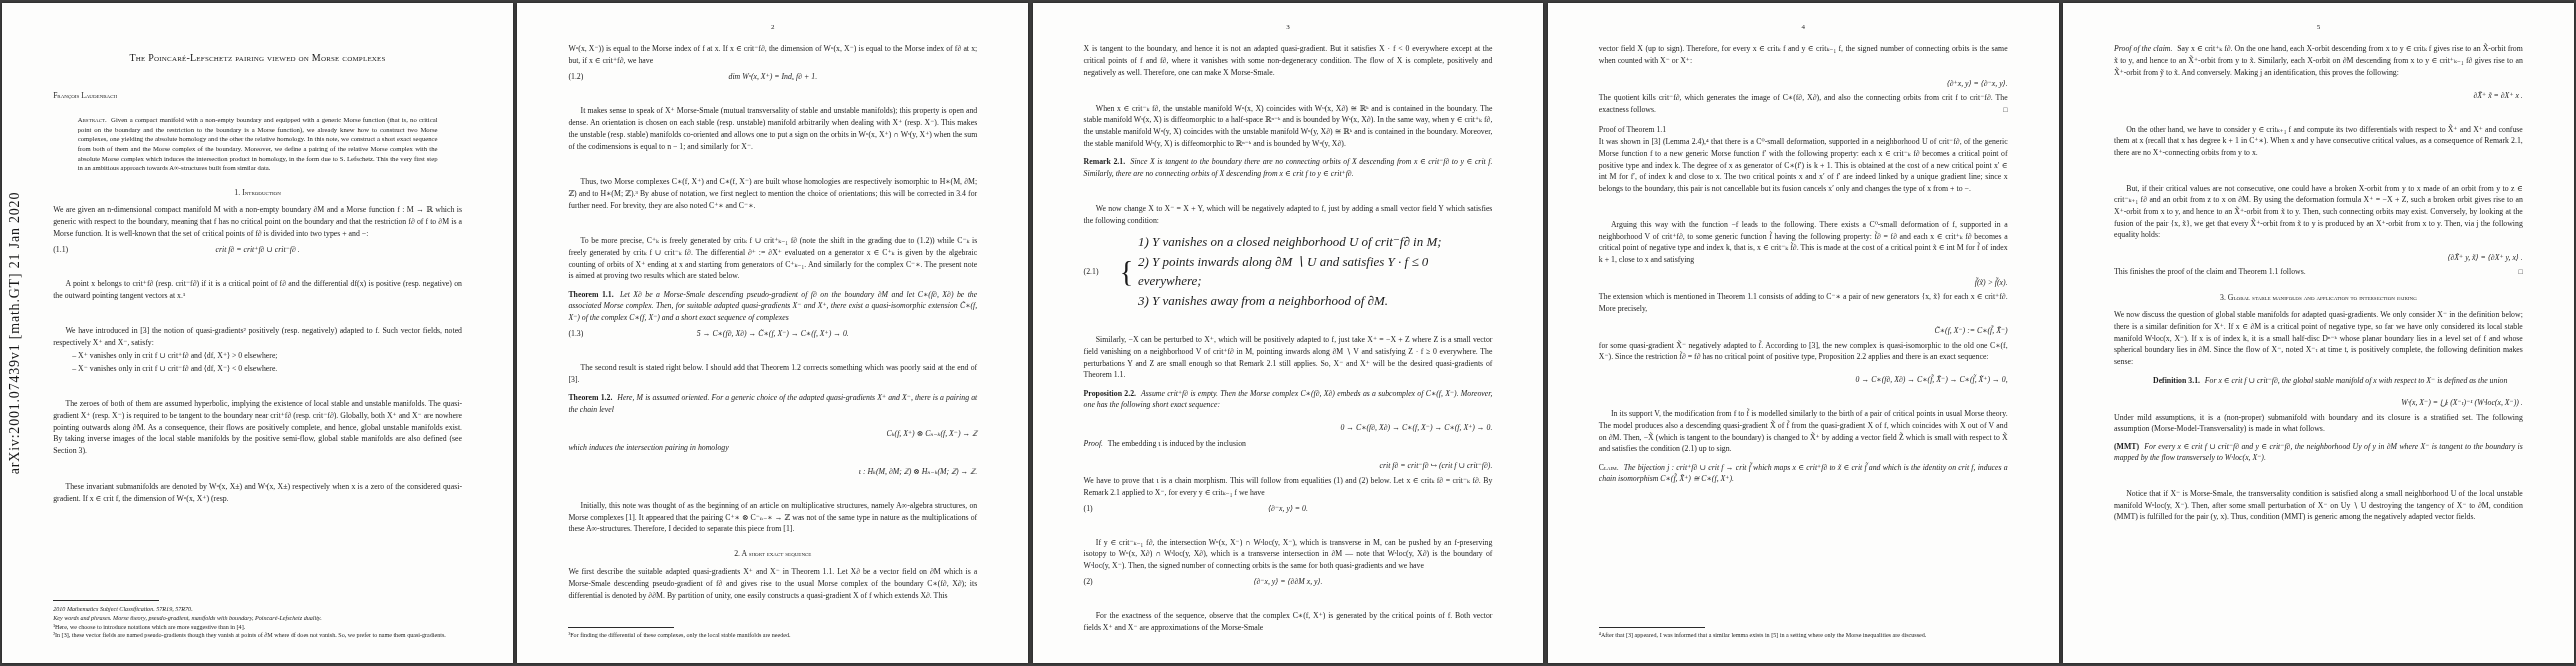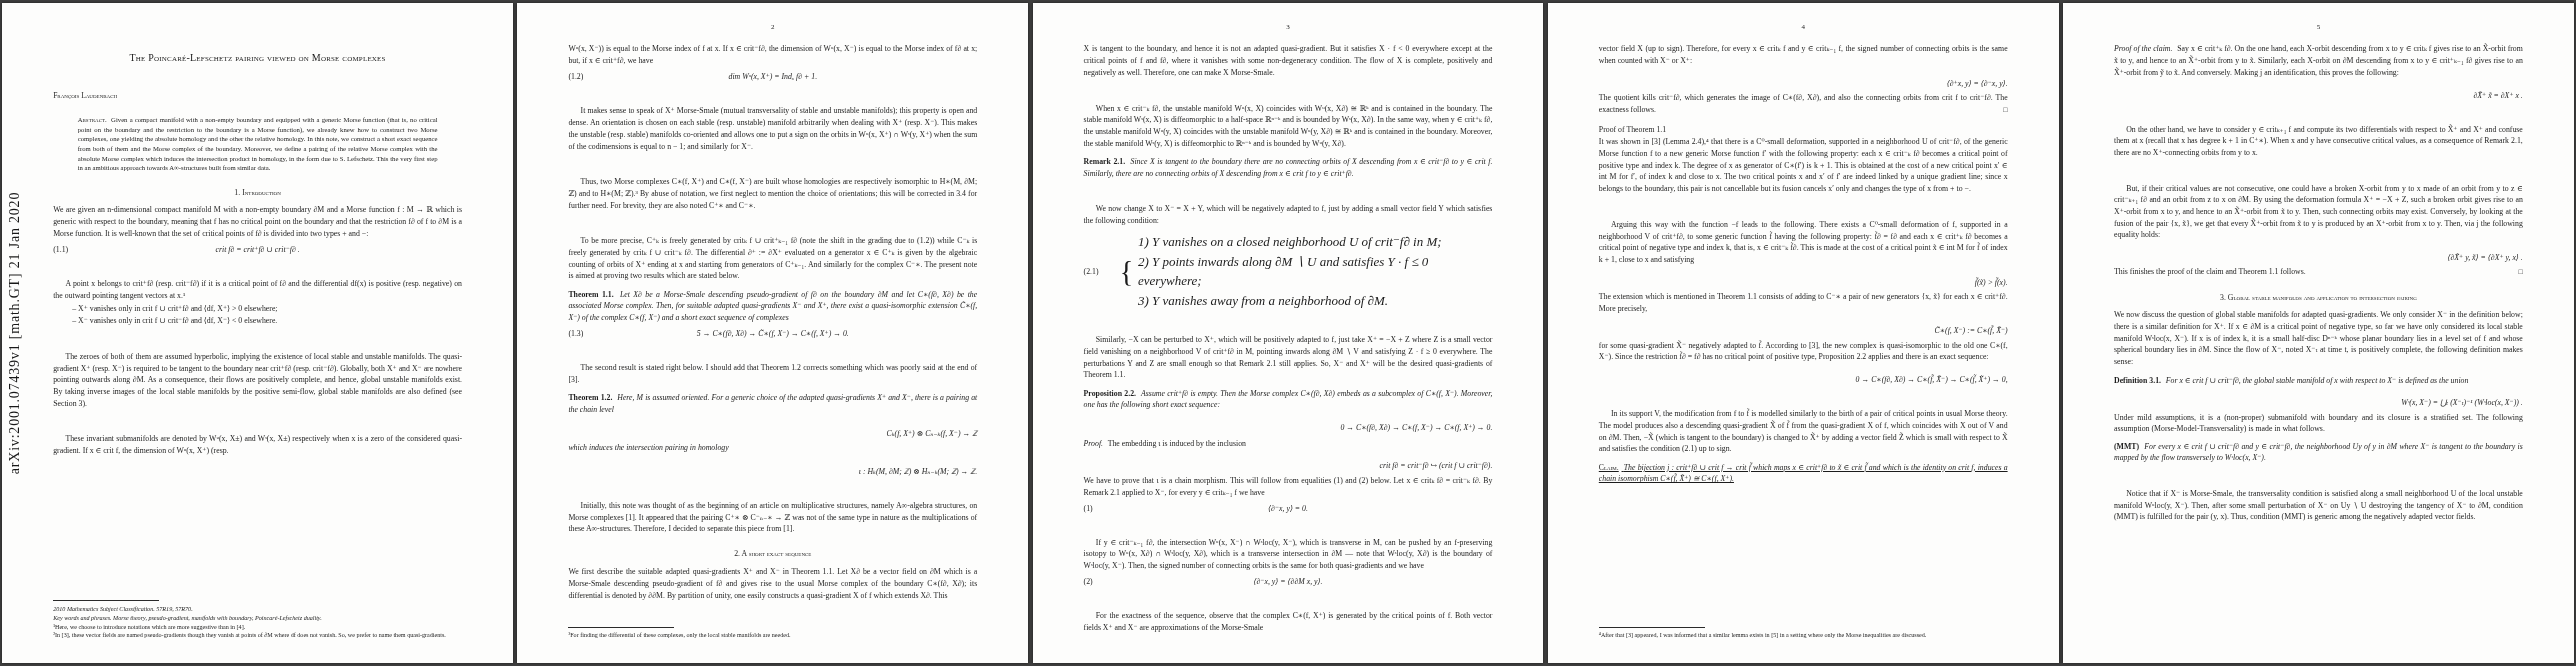--- a/index.html
+++ b/index.html
@@ -71,20 +71,21 @@
         <span>Given a compact manifold with a non-empty boundary and equipped with a generic Morse function (that is, no critical point on the boundary and the restriction to the boundary is a Morse function), we already knew how to construct two Morse complexes, one yielding the absolute homology and the other the relative homology. In this note, we construct a short exact sequence from both of them and the Morse complex of the boundary. Moreover, we define a pairing of the relative Morse complex with the absolute Morse complex which induces the intersection product in homology, in the form due to S. Lefschetz. This the very first step in an ambitious approach towards A∞-structures built from similar data.</span>
       </div>
       <div class="secthead">1. Introduction</div>
       <p class="body">We are given an n-dimensional compact manifold M with a non-empty boundary ∂M and a Morse function f : M → ℝ which is generic with respect to the boundary, meaning that f has no critical point on the boundary and that the restriction f∂ of f to ∂M is a Morse function. It is well-known that the set of critical points of f∂ is divided into two types + and −:</p>
       <div class="eq">
         <span class="eqno">(1.1)</span>
         <span class="eqbody">crit f∂ = crit⁺f∂ ∪ crit⁻f∂ .</span>
         <span class="eqno"></span>
       </div>
       <p class="body indent">A point x belongs to crit⁺f∂ (resp. crit⁻f∂) if it is a critical point of f∂ and the differential df(x) is positive (resp. negative) on the outward pointing tangent vectors at x.¹</p>
+      <p class="body indent">We have introduced in [3] the notion of quasi-gradients² positively (resp. negatively) adapted to f. Such vector fields, noted respectively X⁺ and X⁻, satisfy:</p>
       <p class="body item">–  X⁺ vanishes only in crit f ∪ crit⁺f∂ and ⟨df, X⁺⟩ &gt; 0 elsewhere;</p>
       <p class="body item">–  X⁻ vanishes only in crit f ∪ crit⁻f∂ and ⟨df, X⁻⟩ &lt; 0 elsewhere.</p>
       <p class="body indent">The zeroes of both of them are assumed hyperbolic, implying the existence of local stable and unstable manifolds. The quasi-gradient X⁺ (resp. X⁻) is required to be tangent to the boundary near crit⁺f∂ (resp. crit⁻f∂). Globally, both X⁺ and X⁻ are nowhere pointing outwards along ∂M. As a consequence, their flows are positively complete, and hence, global unstable manifolds exist. By taking inverse images of the local stable manifolds by the positive semi-flow, global stable manifolds are also defined (see Section 3).</p>
       <p class="body indent">These invariant submanifolds are denoted by Wᵘ(x, X±) and Wˢ(x, X±) respectively when x is a zero of the considered quasi-gradient. If x ∈ crit f, the dimension of Wᵘ(x, X⁺) (resp.</p>
     </div>
     <div class="fnarea">
       <div class="fnrule"></div>
       <p class="fn lead">2010 Mathematics Subject Classification. 57R19, 57R70.</p>
       <p class="fn lead">Key words and phrases. Morse theory, pseudo-gradient, manifolds with boundary, Poincaré-Lefschetz duality.</p>
       <p class="fn">¹Here, we choose to introduce notations which are more suggestive than in [4].</p>
@@ -209,21 +210,21 @@
       </div>
       <p class="body">The extension which is mentioned in Theorem 1.1 consists of adding to C⁻∗ a pair of new generators {x, x̃} for each x ∈ crit⁺f∂. More precisely,</p>
       <div class="eq center">
         <span class="eqbody">C̃∗(f, X⁻) := C∗(f̃, X̃⁻)</span>
       </div>
       <p class="body">for some quasi-gradient X̃⁻ negatively adapted to f̃. According to [3], the new complex is quasi-isomorphic to the old one C∗(f, X⁻). Since the restriction f̃∂ = f∂ has no critical point of positive type, Proposition 2.2 applies and there is an exact sequence:</p>
       <div class="eq center">
         <span class="eqbody">0 → C∗(f∂, X∂) → C∗(f̃, X̃⁻) → C∗(f̃, X̃⁺) → 0,</span>
       </div>
       <p class="body indent">In its support V, the modification from f to f̃ is modelled similarly to the birth of a pair of critical points in usual Morse theory. The model produces also a descending quasi-gradient X̃ of f̃ from the quasi-gradient X of f, which coincides with X out of V and on ∂M. Then, −X̃ (which is tangent to the boundary) is changed to X̃⁺ by adding a vector field Z̃ which is small with respect to X̃ and satisfies the condition (2.1) up to sign.</p>
-      <p class="body" style="margin-top:6.7px;text-decoration:underline;">
+      <p class="body" style="margin-top:6.7px;">
         <span class="thmlabel sc">Claim.</span>
         <span class="thmtext">The bijection j : crit⁺f∂ ∪ crit f → crit f̃ which maps x ∈ crit⁺f∂ to x̃ ∈ crit f̃ and which is the identity on crit f, induces a chain isomorphism C∗(f̃, X̃⁺) ≅ C∗(f, X⁺).</span>
       </p>
     </div>
     <div class="fnarea">
       <div class="fnrule"></div>
       <p class="fn">⁴After that [3] appeared, I was informed that a similar lemma exists in [5] in a setting where only the Morse inequalities are discussed.</p>
     </div>
   </section>
 
@@ -241,21 +242,21 @@
       <p class="body indent">But, if their critical values are not consecutive, one could have a broken X-orbit from y to x made of an orbit from y to z ∈ crit⁻ₖ₊₁ f∂ and an orbit from z to x on ∂M. By using the deformation formula X⁺ = −X + Z, such a broken orbit gives rise to an X⁺-orbit from x to y, and hence to an X̃⁺-orbit from x̃ to y. Then, such connecting orbits may exist. Conversely, by looking at the fusion of the pair {x, x̃}, we get that every X̃⁺-orbit from x̃ to y is produced by an X⁺-orbit from x to y. Then, via j the following equality holds:</p>
       <div class="eq center">
         <span class="eqbody">⟨∂X̃⁺ y, x̃⟩ = ⟨∂X⁺ y, x⟩ .</span>
       </div>
       <p class="body withqed">
         <span>This finishes the proof of the claim and Theorem 1.1 follows.</span>
         <span class="qedbox">□</span>
       </p>
       <div class="secthead">3. Global stable manifolds and application to intersection pairing</div>
       <p class="body">We now discuss the question of global stable manifolds for adapted quasi-gradients. We only consider X⁻ in the definition below; there is a similar definition for X⁺. If x ∈ ∂M is a critical point of negative type, so far we have only considered its local stable manifold Wˢloc(x, X⁻). If x is of index k, it is a small half-disc Dⁿ⁻ᵏ whose planar boundary lies in a level set of f and whose spherical boundary lies in ∂M. Since the flow of X⁻, noted X⁻ₜ at time t, is positively complete, the following definition makes sense:</p>
-      <p class="body" style="margin-top:6.7px;">
+      <p class="body" style="margin-top:6.7px;margin-left:39px;">
         <span class="thmlabel">Definition 3.1.</span>
         <span class="thmtext">For x ∈ crit f ∪ crit⁻f∂, the global stable manifold of x with respect to X⁻ is defined as the union</span>
       </p>
       <div class="eq center">
         <span class="eqbody">Wˢ(x, X⁻) = ⋃ₜ (X⁻ₜ)⁻¹ (Wˢloc(x, X⁻)) .</span>
       </div>
       <p class="body">Under mild assumptions, it is a (non-proper) submanifold with boundary and its closure is a stratified set. The following assumption (Morse-Model-Transversality) is made in what follows.</p>
       <p class="body" style="margin-top:5.6px;">
         <span class="thmlabel">(MMT)</span>
         <span class="thmtext">For every x ∈ crit f ∪ crit⁻f∂ and y ∈ crit⁻f∂, the neighborhood Uy of y in ∂M where X⁻ is tangent to the boundary is mapped by the flow transversely to Wˢloc(x, X⁻).</span>

